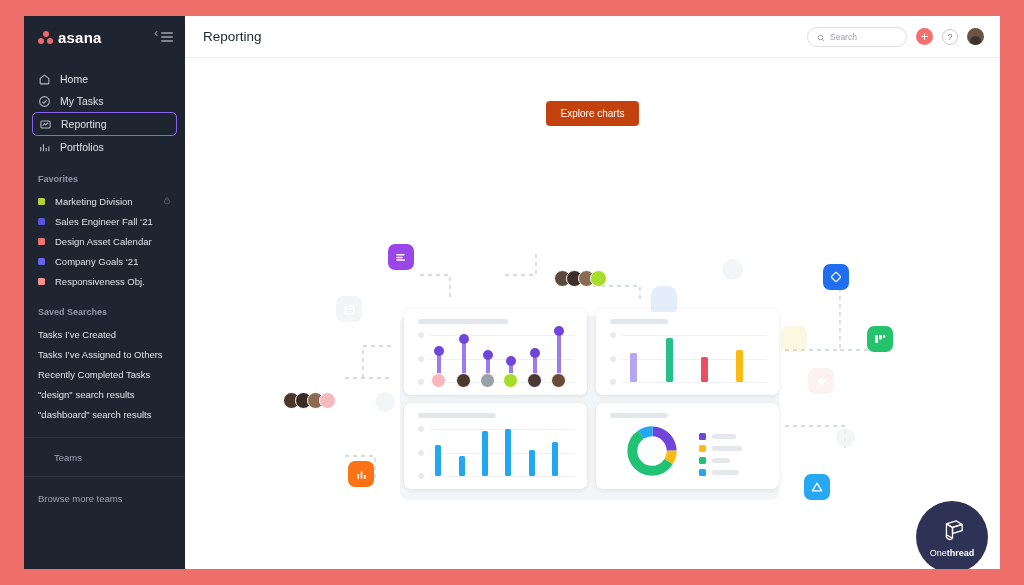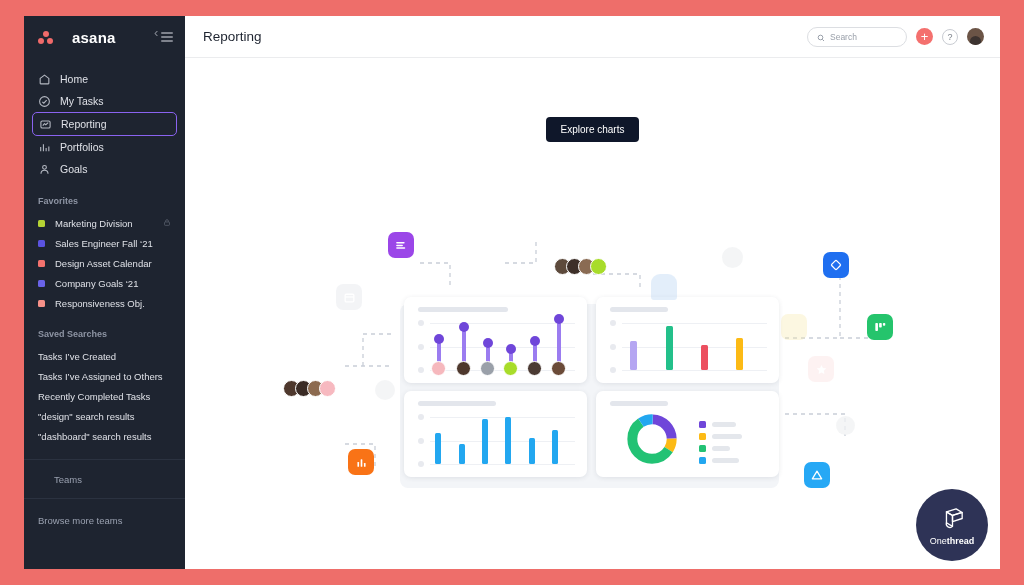--- a/index.html
+++ b/index.html
@@ -26,21 +26,21 @@
     flex: 0 0 161px;
     position: relative;
     color: #e9eaee;
   }
   .sb-top {
     height: 42px;
     display: flex; align-items: center;
     padding: 0 12px 0 14px;
     justify-content: space-between;
   }
-  .logo-wrap { display: flex; align-items: center; gap: 19px; text-align: center; }
+  .logo-wrap { display: flex; align-items: center; gap: 5px; text-align: center; }
   .logo-dots { position: relative; width: 15px; height: 13px; }
   .logo-dots i {
     position: absolute; display: block;
     width: 6px; height: 6px; border-radius: 50%;
     background: #f06a6a;
   }
   .logo-dots i:nth-child(1) { left: 4.5px; top: 0px; }
   .logo-dots i:nth-child(2) { left: 0px; top: 7px; }
   .logo-dots i:nth-child(3) { left: 9px; top: 7px; }
   .logo-text {
@@ -152,29 +152,28 @@
   
   .hero { text-align: center; padding-top: 43px; }
   .hero h1 {
     font-size: 18px; color: #1d2330; font-weight: 700; letter-spacing: -.2px;
   }
   .hero p {
     font-size: 10.5px; color: #3d4450; line-height: 1.5;
     margin-top: 12px;
   }
   .cta {
-    margin-top: 16px;
     display: inline-block;
-    background: #0f172a; color: #fff;
+    background: #c2410c; color: #fff;
     font-size: 10px; border-radius: 4px;
     padding: 7px 15px; border: none;
   }
 
   
-  .illus { position: absolute; left: 0; top: 0; width: 100%; height: 100%; }
+  .illus { position: absolute; left: 0; top: 12px; width: 100%; height: 100%; }
   .illus > * { position: absolute; }
 
   .dash-shadow {
     left: 215px; top: 288px; width: 379px; height: 184px;
     background: #f3f5f8; border-radius: 8px;
   }
   .card {
     background: #fff; border-radius: 7px;
     box-shadow: 0 1px 5px rgba(40,50,70,.10);
     width: 183px; height: 86px;
@@ -296,29 +295,20 @@
         </span>
         <span>Reporting</span>
       </div>
       <div class="nav-item">
         <span class="ico">
           <svg width="13" height="13" viewBox="0 0 24 24" fill="none" stroke="#cfd3dc" stroke-width="2">
               <path d="M5 19V11M10 19V6M15 19v-6M20 19v-9"></path>
             </svg>
         </span>
         <span>Portfolios</span>
-      </div>
-      <div class="nav-item">
-        <span class="ico">
-          <svg width="13" height="13" viewBox="0 0 24 24" fill="none" stroke="#cfd3dc" stroke-width="2">
-              <circle cx="12" cy="8" r="3.5"></circle>
-              <path d="M5.5 20c0-3.6 2.9-6.5 6.5-6.5s6.5 2.9 6.5 6.5"></path>
-            </svg>
-        </span>
-        <span>Goals</span>
       </div>
     </nav>
 
     <div class="sec-title">Favorites</div>
 
     <div class="fav-item">
       <span class="fav-dot" style="background:#b5d334"></span>
       <span class="fav-label">Marketing Division</span>
       <span class="lock-ico">
         <svg width="8" height="9" viewBox="0 0 24 24" fill="none" stroke="#9aa1b0" stroke-width="2.4">

